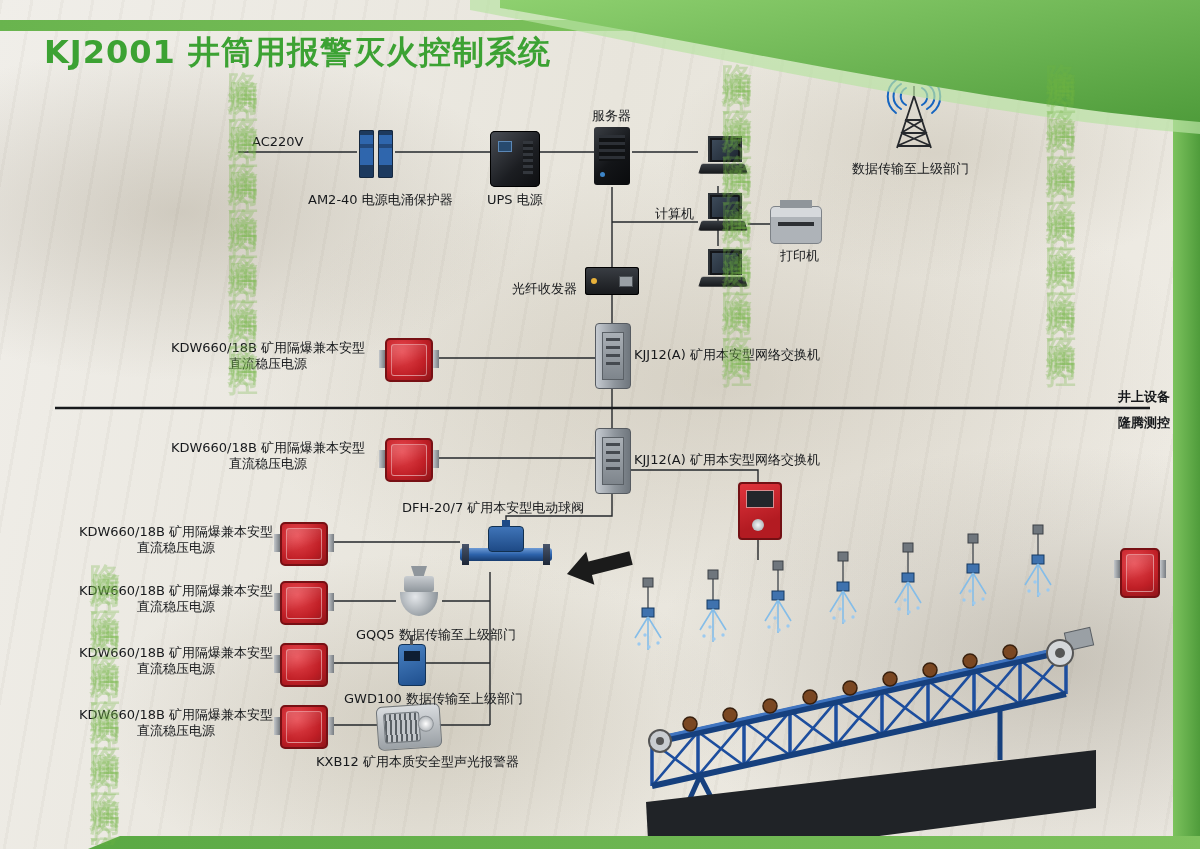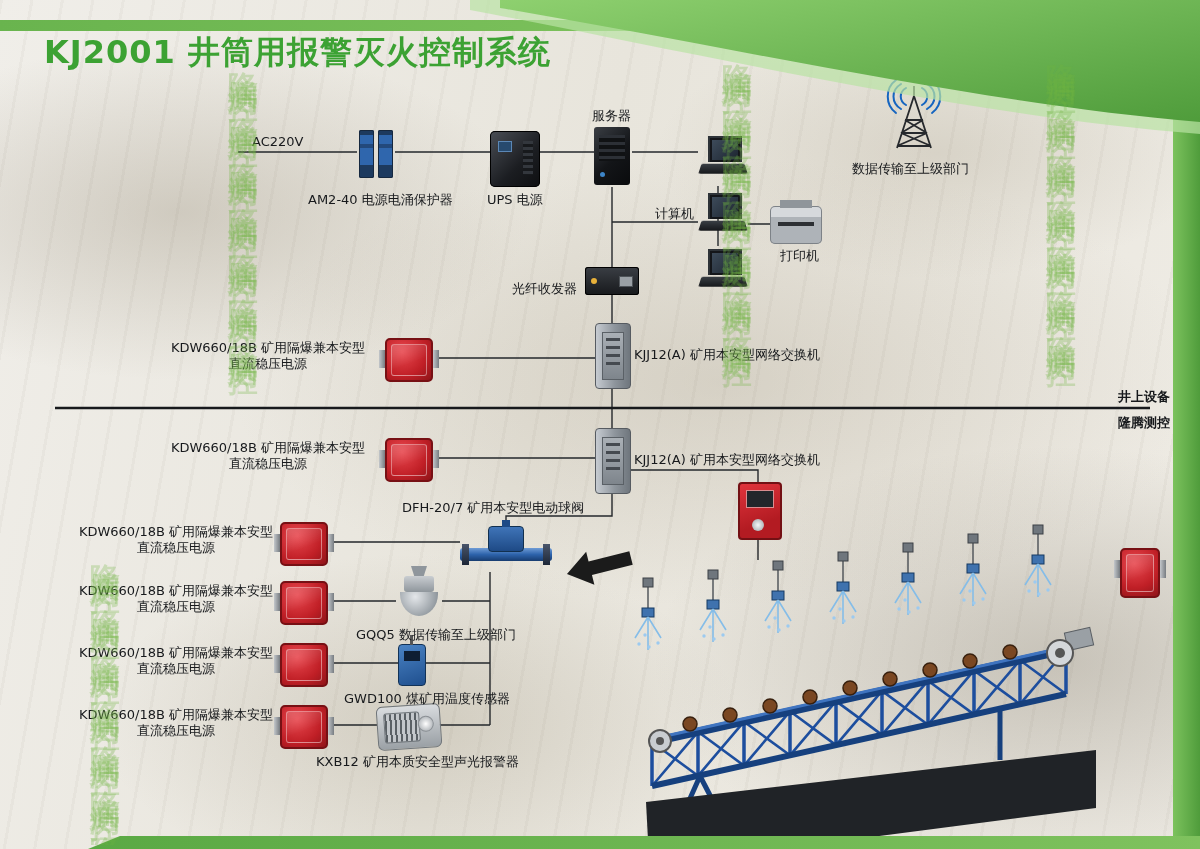--- a/index.html
+++ b/index.html
@@ -329,21 +329,21 @@
     </div>
 
   <div class="lbl" style="left:634px;top:346px">KJJ12(A) 矿用本安型网络交换机</div>
   <div class="lbl" style="left:634px;top:451px">KJJ12(A) 矿用本安型网络交换机</div>
 
   <div class="lbl b" style="left:1086px;top:388px;width:84px;text-align:right">井上设备</div>
   <div class="lbl b" style="left:1086px;top:414px;width:84px;text-align:right">隆腾测控</div>
 
   <div class="lbl" style="left:402px;top:499px">DFH-20/7 矿用本安型电动球阀</div>
   <div class="lbl" style="left:356px;top:626px">GQQ5 数据传输至上级部门</div>
-  <div class="lbl" style="left:344px;top:690px">GWD100 煤矿用温度传感器</div>
+  <div class="lbl" style="left:344px;top:690px">GWD100 数据传输至上级部门</div>
   <div class="lbl" style="left:316px;top:753px">KXB12 矿用本质安全型声光报警器</div>
 
   <svg id="frame" class="layer" width="1200" height="849" viewBox="0 0 1200 849">
     <defs>
       <linearGradient id="gGreen" x1="0" y1="0" x2="1" y2="0">
           <stop offset="0" stop-color="#69b44e"></stop>
           <stop offset="1" stop-color="#8ccb67"></stop>
         </linearGradient>
       <linearGradient id="gSwoosh" x1="0" y1="0" x2="1" y2="1">
           <stop offset="0" stop-color="#8ed06f"></stop>

